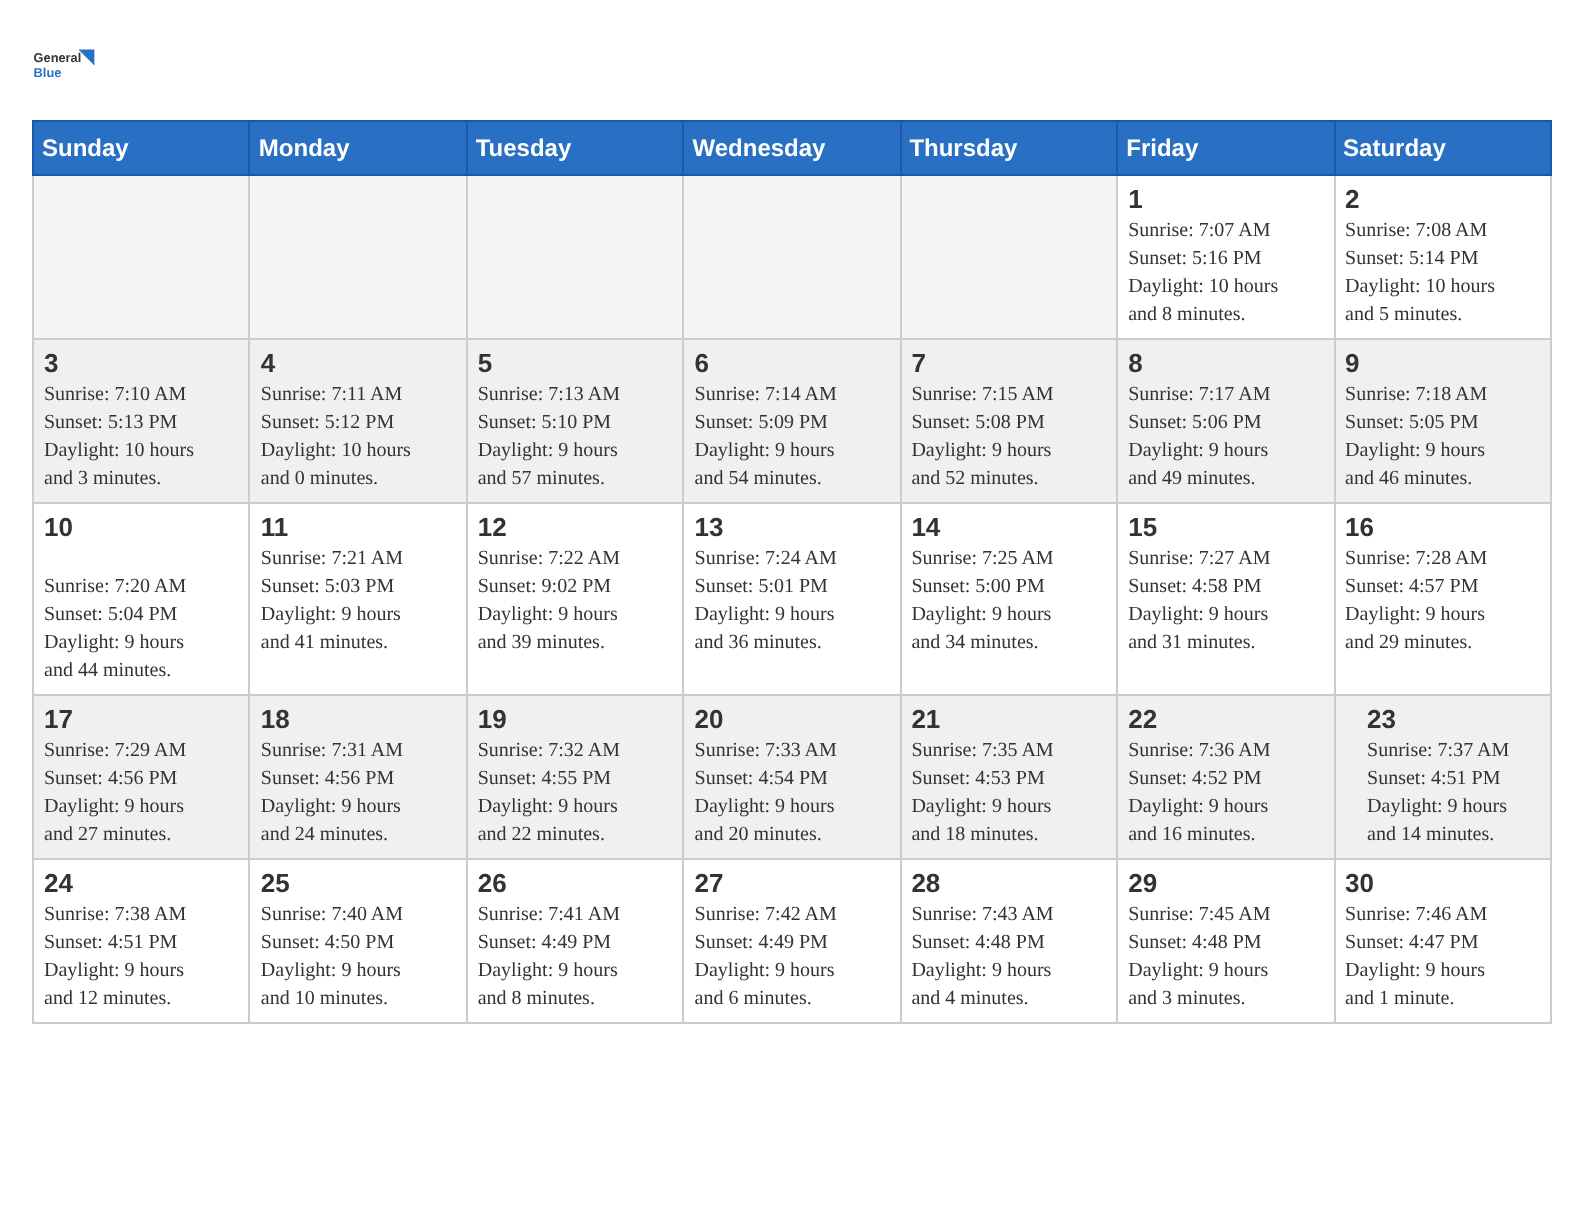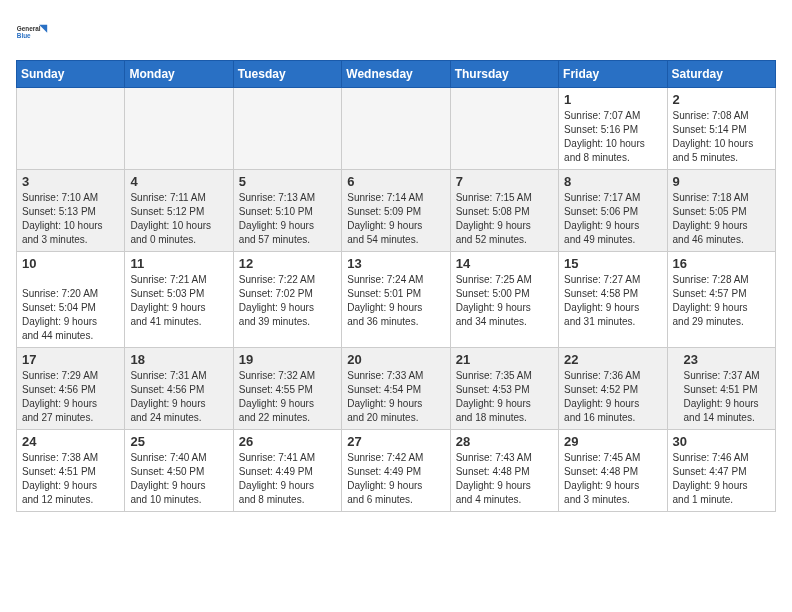--- a/index.html
+++ b/index.html
@@ -67,20 +67,21 @@
     }
     .day-num {
       font-size: 13px;
       font-weight: bold;
       margin-bottom: 2px;
       display: block;
     }
     .day-info {
       font-size: 10px;
       line-height: 1.4;
+      font-family: Liberation Serif, serif;
     }
     tr:nth-child(odd) td:not(.empty) {
       background: #fff;
     }
     tr:nth-child(even) td:not(.empty) {
       background: #f5f5f5;
     }
   </style>
 </head>
 <body>
@@ -196,21 +197,21 @@
         <td>
           <span class="day-num">11</span>
           <div class="day-info" style="white-space: pre-line;">Sunrise: 7:21 AM
 Sunset: 5:03 PM
 Daylight: 9 hours
 and 41 minutes.</div>
         </td>
         <td>
           <span class="day-num">12</span>
           <div class="day-info" style="white-space: pre-line;">Sunrise: 7:22 AM
-Sunset: 7:02 PM
+Sunset: 9:02 PM
 Daylight: 9 hours
 and 39 minutes.</div>
         </td>
         <td>
           <span class="day-num">13</span>
           <div class="day-info" style="white-space: pre-line;">Sunrise: 7:24 AM
 Sunset: 5:01 PM
 Daylight: 9 hours
 and 36 minutes.</div>
         </td>

